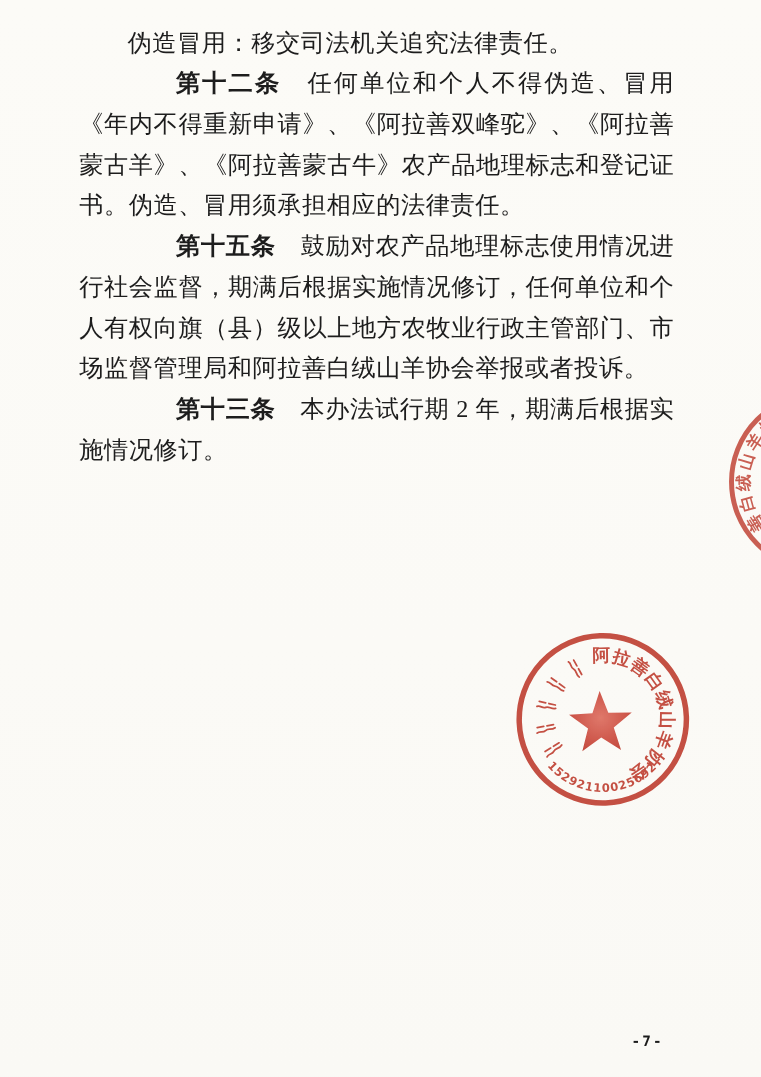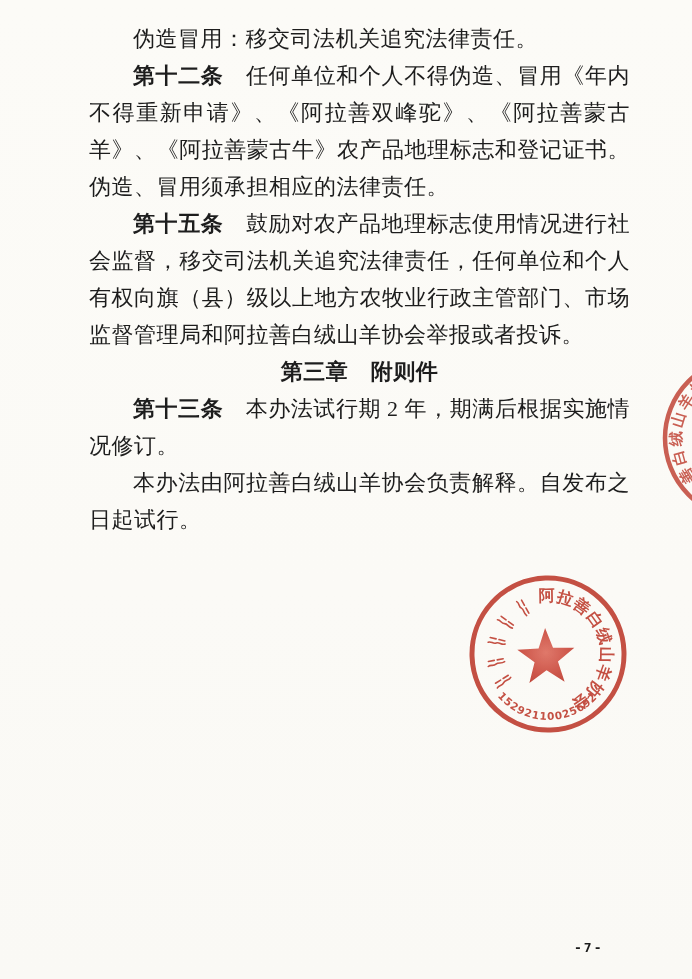--- a/index.html
+++ b/index.html
@@ -9,31 +9,31 @@
     overflow:hidden;
     position:relative;
     font-family:"Liberation Serif","DejaVu Serif",serif;
   }
   .page{
     position:absolute;inset:0;
     background:linear-gradient(180deg,#fcfbf7 0%,#fbfaf6 60%,#faf9f5 100%);
   }
   .text-block{
     position:absolute;
-    left:89px;top:20px;width:541px;
+    left:72px;top:20px;width:541px;
     font-size:22px;line-height:37px;
     letter-spacing:0.5px;
     color:#1d1d1d;
     text-align:justify;
     text-justify:inter-ideograph;
   }
   .para{margin:0;}
   .para.body{text-indent:2em;}
   .para.heading{text-indent:0;text-align:center;font-weight:bold;}
-  .bold{font-weight:bold;}
+  .bold{font-weight:bold;margin-left:44px;}
   .seal-wrap{
     position:absolute;left:466px;top:572px;width:164px;height:164px;
     mix-blend-mode:multiply;opacity:.88;
     transform:rotate(-2deg);
   }
   .edge-wrap{
     position:absolute;left:652px;top:348px;width:100px;height:184px;
     mix-blend-mode:multiply;opacity:.8;
   }
   .page-number{
@@ -44,24 +44,22 @@
   }
 </style>
 </head>
 <body>
 
 <div class="page">
 
   <div class="text-block" id="paragraphs">
       <p class="para body"><span>伪造冒用：移交司法机关追究法律责任。</span></p>
       <p class="para body"><span class="bold">第十二条</span><span>　任何单位和个人不得伪造、冒用《年内不得重新申请》、《阿拉善双峰驼》、《阿拉善蒙古羊》、《阿拉善蒙古牛》农产品地理标志和登记证书。伪造、冒用须承担相应的法律责任。</span></p>
-      <p class="para body"><span class="bold">第十五条</span><span>　鼓励对农产品地理标志使用情况进行社会监督，移交司法机关追究法律责任，任何单位和个人有权向旗（县）级以上地方农牧业行政主管部门、市场监督管理局和阿拉善白绒山羊协会举报或者投诉。</span></p>
-      <p class="para heading"><span class="bold">第三章　附则件</span></p>
+      <p class="para body"><span class="bold">第十五条</span><span>　鼓励对农产品地理标志使用情况进行社会监督，期满后根据实施情况修订，任何单位和个人有权向旗（县）级以上地方农牧业行政主管部门、市场监督管理局和阿拉善白绒山羊协会举报或者投诉。</span></p>
       <p class="para body"><span class="bold">第十三条</span><span>　本办法试行期 2 年，期满后根据实施情况修订。</span></p>
-      <p class="para body"><span>本办法由阿拉善白绒山羊协会负责解释。自发布之日起试行。</span></p>
     </div>
 
   <div class="seal-wrap">
     <svg width="164" height="164" viewBox="0 0 164 164">
       <defs>
         <radialGradient id="starg" cx="50%" cy="45%" r="65%">
           <stop offset="0%" stop-color="#e0685a"></stop>
           <stop offset="60%" stop-color="#cd4437"></stop>
           <stop offset="100%" stop-color="#bb2f22"></stop>
         </radialGradient>

